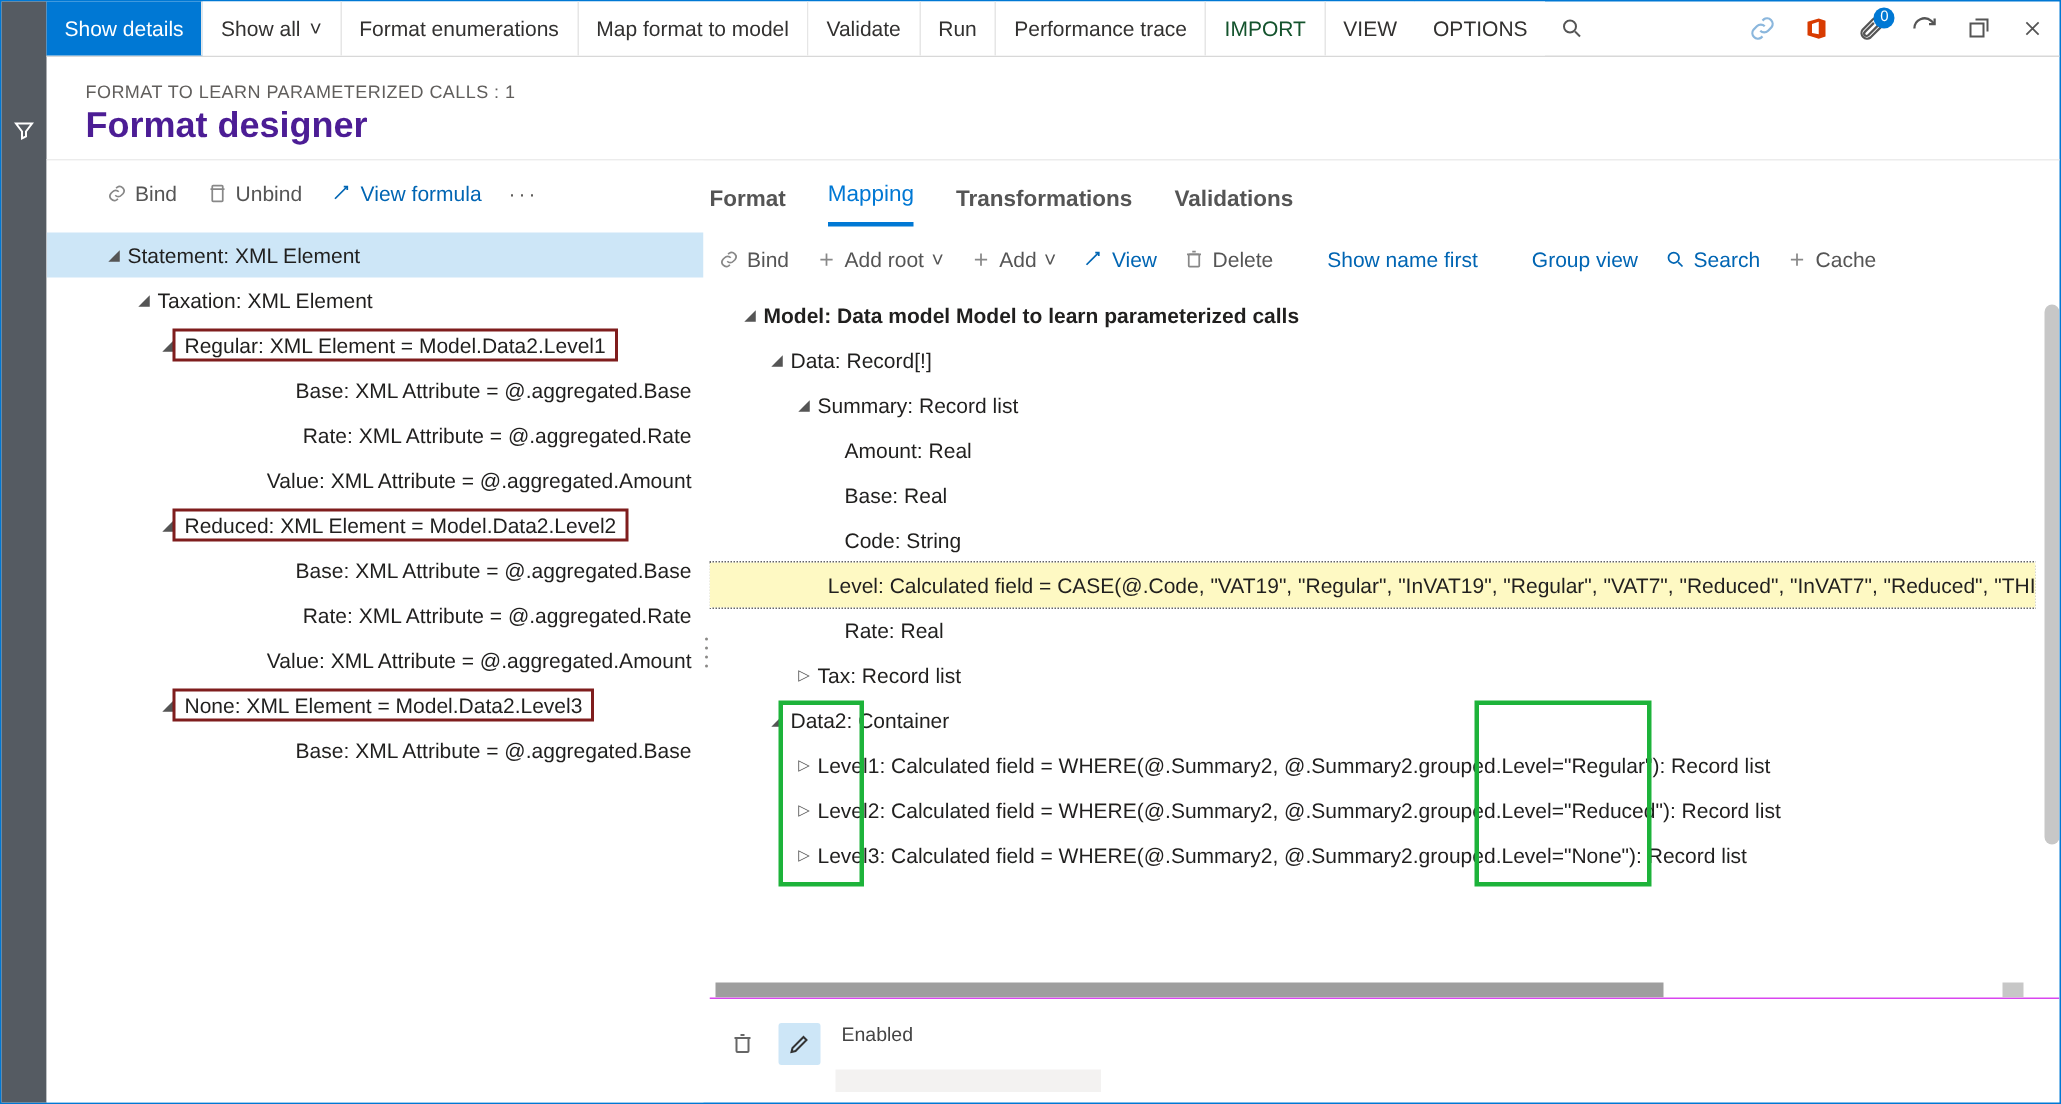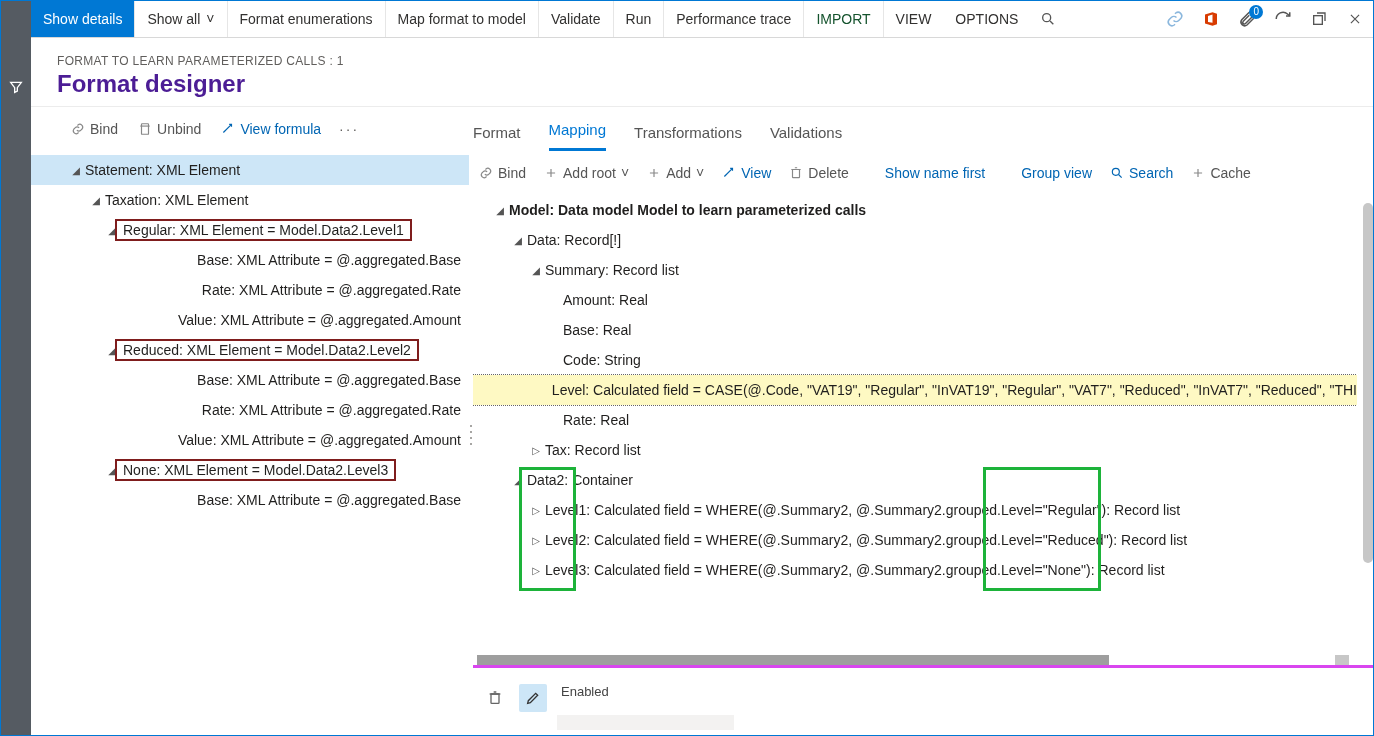--- a/index.html
+++ b/index.html
@@ -44,21 +44,21 @@
 
 .tree { flex:1; overflow:auto; font-size:14px; color:#201F1E; padding-top:4px; }
 .node { display:flex; align-items:center; height:30px; padding-right:8px; white-space:nowrap; }
 .node .tw { width:18px; display:flex; justify-content:center; color:#555; cursor:pointer; font-size:10px; }
 .node.sel { background:#CDE6F7; }
 .ind0{padding-left:36px;} .ind1{padding-left:56px;} .ind2{padding-left:72px;} .ind3{padding-left:90px;justify-content:flex-end;}
 .boxed { border:2px solid #7f1d1d; padding:1px 6px; margin-left:-6px; }
 
 
 .tabs { height:44px; display:flex; align-items:flex-end; gap:28px; padding-left:0; font-size:15px; color:#555; }
-.tabs .tab { padding:8px 0 10px; cursor:pointer; }
+.tabs .tab { padding:8px 0 10px; cursor:pointer;font-weight:bold; }
 .tabs .tab.active { color:#0078D4; border-bottom:3px solid #0078D4; font-weight:400; }
 
 
 .ract { height:44px; display:flex; align-items:center; gap:6px; font-size:14px; color:#555; }
 .ract .a { display:flex; align-items:center; gap:5px; padding:4px 6px; cursor:pointer; }
 .ract .a.link { color:#0065B3; }
 .ract svg { flex:none; }
 
 
 .rtree-wrap { position:relative; flex:1; overflow:hidden; }
@@ -69,21 +69,21 @@
 .rind0{padding-left:18px;} .rind1{padding-left:36px;} .rind2{padding-left:54px;} .rind3{padding-left:72px;}
 .vscroll { position:absolute; right:0; top:8px; width:10px; height:360px; background:#c7c7c7; border-radius:5px; }
 .hscroll { position:absolute; left:0; bottom:0; right:20px; height:10px; }
 .hscroll .thumb { height:100%; width:632px; background:#9e9e9e; margin-left:4px; }
 .hscroll .track-end { position:absolute; right:4px; top:0; width:14px; height:10px; background:#c7c7c7; }
 
 
 .gbox { position:absolute; border:3px solid #1DB33A; pointer-events:none; }
 
 
-.proprow { height:70px; border-top:3px solid #d946ef; display:flex; align-items:flex-start; padding:16px 0 0 8px; gap:10px; font-size:13px; color:#444; }
+.proprow { height:70px; border-top:1px solid #d946ef; display:flex; align-items:flex-start; padding:16px 0 0 8px; gap:10px; font-size:13px; color:#444; }
 .proprow .pi { width:28px; height:28px; display:flex; align-items:center; justify-content:center; cursor:pointer; border-radius:2px; }
 .proprow .pi.active { background:#CDE6F7; }
 .proprow .plabel { margin-left:4px; }
 .proprow .pinput { flex:1; height:28px; margin:16px 18px 0 0; background:#f3f2f1; border:none; align-self:flex-start; }
 .proprow .pcol { display:flex; flex-direction:column; flex:1; }
 
 
 .app { border:1px solid #0078D4; }
 </style>
 </head>

